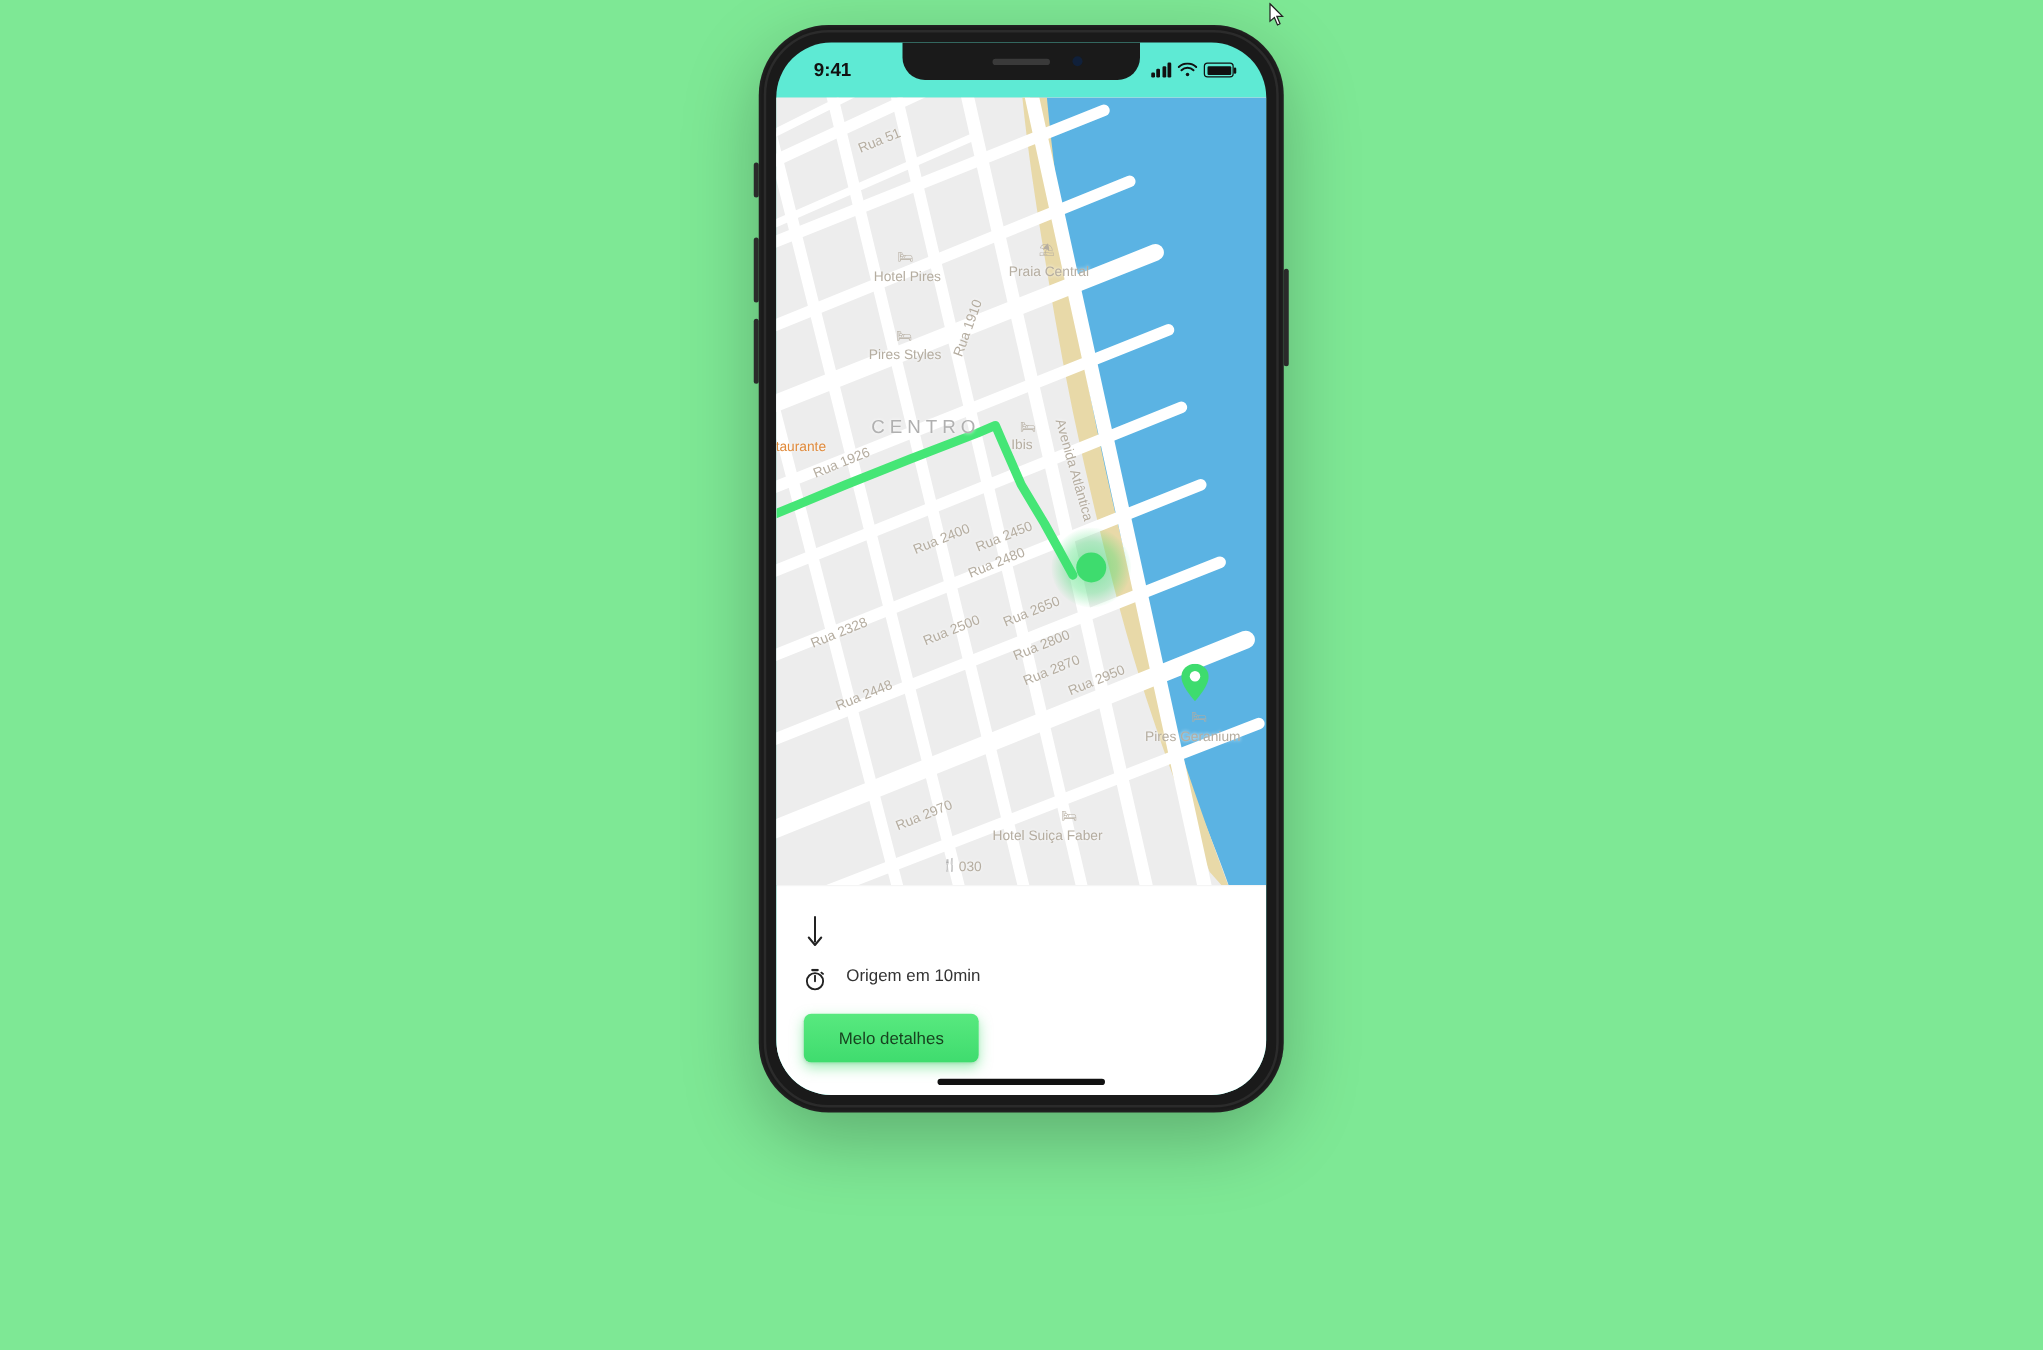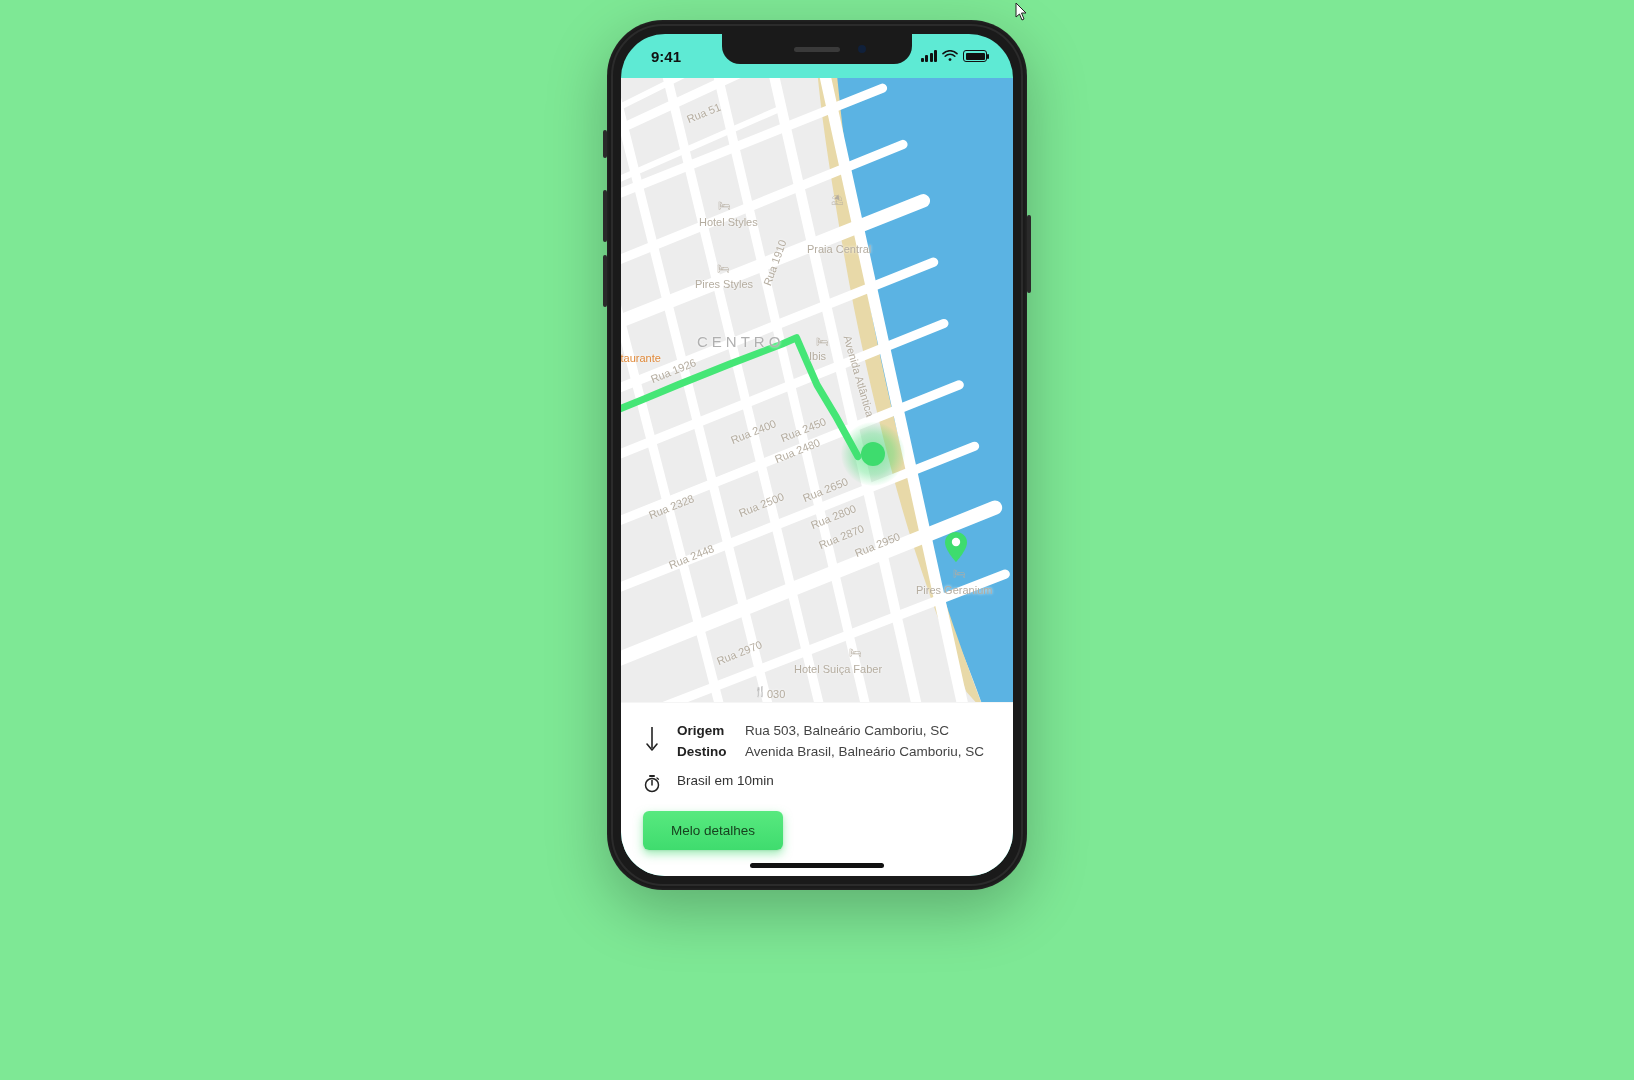--- a/index.html
+++ b/index.html
@@ -319,23 +319,23 @@
           <line x1="-60" y1="-10" x2="105" y2="630" stroke-width="9"></line>
 
           <line x1="0" y1="30" x2="120" y2="-30" stroke-width="6"></line>
           <line x1="0" y1="100" x2="160" y2="30" stroke-width="6"></line>
         </g>
 
         <polyline points="-10,329 24,315 60,300 110,280 162,260 176,254 182,268 196,300 214,330 236,370" fill="none" stroke="#45e676" stroke-width="7" stroke-linecap="round" stroke-linejoin="round"></polyline>
       </svg>
 
       <div class="map-label mlbl" style="left:64px; top:36px; transform:rotate(-22deg)">Rua 51</div>
-      <div class="map-label em" style="left:78px; top:138px;">Hotel Styles</div>
+      <div class="map-label em" style="left:78px; top:138px;">Hotel Pires</div>
       <div class="poi-icon" style="left:97px; top:122px;">🛏</div>
-      <div class="map-label em" style="left:186px; top:134px;margin-top:31px;">Praia Central</div>
+      <div class="map-label em" style="left:186px; top:134px;">Praia Central</div>
       <div class="poi-icon" style="left:210px; top:116px;">⛱</div>
       <div class="map-label em" style="left:74px; top:200px;">Pires Styles</div>
       <div class="poi-icon" style="left:96px; top:185px;">🛏</div>
       <div class="map-label mlbl" style="left:140px; top:205px; transform:rotate(-70deg)">Rua 1910</div>
       <div class="map-label mlbl district" style="left:76px; top:255px;">CENTRO</div>
       <div class="map-label em" style="left:188px; top:272px;">Ibis</div>
       <div class="poi-icon" style="left:195px; top:258px;">🛏</div>
       <div class="map-label orange" style="left:-6px; top:274px;">staurante</div>
       <div class="map-label mlbl" style="left:28px; top:296px; transform:rotate(-22deg)">Rua 1926</div>
       <div class="map-label mlbl" style="left:232px; top:256px; transform:rotate(74deg)">Avenida Atlântica</div>
@@ -371,36 +371,30 @@
     </div>
 
     <div class="card">
       <div class="row">
         <div class="iconbox">
           <svg width="14" height="28" viewBox="0 0 14 28">
             <line x1="7" y1="2" x2="7" y2="23" stroke="#222" stroke-width="1.6"></line>
             <path d="M2 19 L7 25 L12 19" fill="none" stroke="#222" stroke-width="1.6" stroke-linecap="round" stroke-linejoin="round"></path>
           </svg>
         </div>
-        <div class="kv">
-          <span class="k">Origem</span>
-          <span class="v">Rua 503, Balneário Camboriu, SC</span>
-          <span class="k">Destino</span>
-          <span class="v">Avenida Brasil, Balneário Camboriu, SC</span>
-        </div>
       </div>
       <div class="row">
         <div class="iconbox">
           <svg width="16" height="18" viewBox="0 0 16 18">
             <rect x="5" y="0" width="6" height="2" rx="1" fill="#222"></rect>
             <circle cx="8" cy="10" r="6.5" stroke="#222" stroke-width="1.5" fill="none"></circle>
             <line x1="8" y1="10" x2="8" y2="5.5" stroke="#222" stroke-width="1.5" stroke-linecap="round"></line>
             <line x1="13" y1="3" x2="14.5" y2="4.2" stroke="#222" stroke-width="1.3" stroke-linecap="round"></line>
           </svg>
         </div>
-        <span class="eta-text">Brasil em 10min</span>
+        <span class="eta-text">Origem em 10min</span>
       </div>
       <button class="cta">Melo detalhes</button>
     </div>
 
     <div class="home-indicator"></div>
   </div>
 </div>
 
 </body></html>

